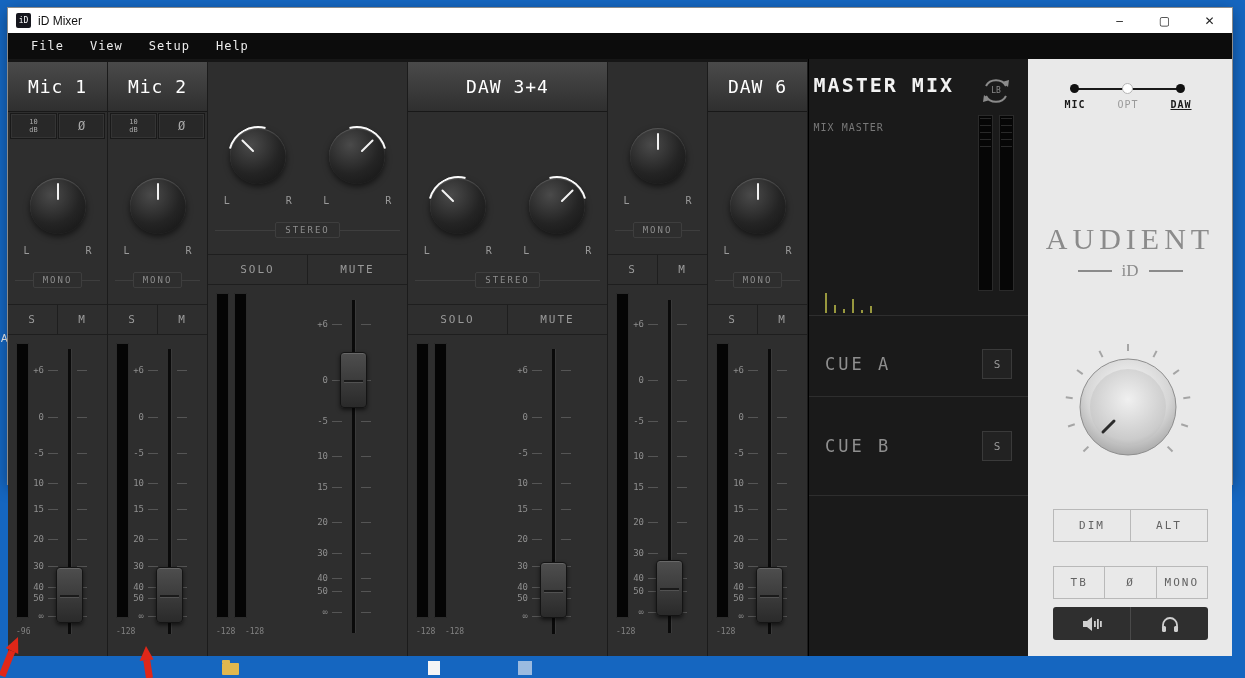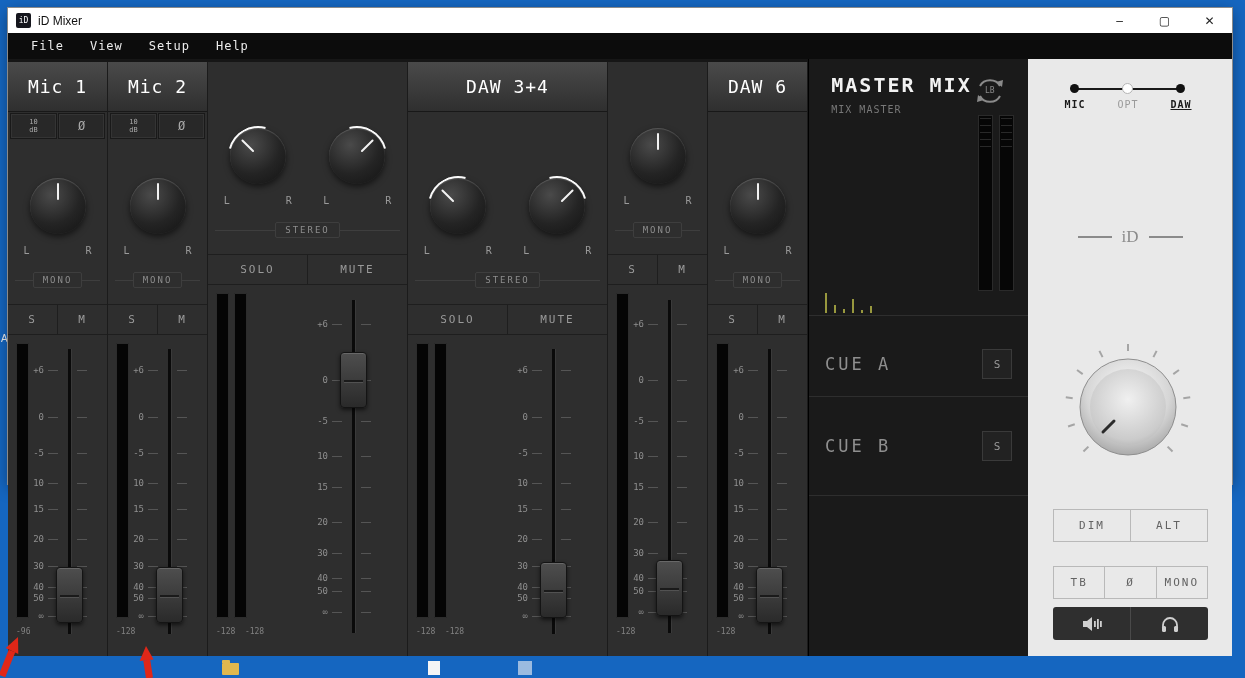--- a/index.html
+++ b/index.html
@@ -55,23 +55,23 @@
   .stereo .slabel { width:15px; }
   .tick { position:absolute; top:0; height:1px; background:#555; width:10px; display:block; }
   .tick.t1 { left:19px; } .tick.t2 { left:48px; }
   .track { position:absolute; left:39px; top:2%; bottom:2%; width:3px; background:#0a0a0a; box-shadow:1px 0 0 #3a3a3a; }
   .cap { position:absolute; left:27px; width:27px; height:56px; border-radius:4px; background:linear-gradient(#4e4e4e,#2a2a2a); border:1px solid #141414; box-shadow:0 2px 4px rgba(0,0,0,.6), inset 0 1px 0 rgba(255,255,255,.15); }
   .cap::after { content:""; position:absolute; left:3px; right:3px; top:50%; height:2px; background:#1a1a1a; box-shadow:0 1px 0 rgba(255,255,255,.12); }
   .readout { position:absolute; bottom:20px; left:8px; font-size:8px; color:#828282; white-space:pre; }
 
   
   .master { width:220px; flex:none; position:relative; background:#1a1a1a; border-left:1px solid #000; }
-  .master-head { display:flex; justify-content:center; padding:14px 14px 0 16px; }
+  .master-head { display:flex; justify-content:flex-end; padding:14px 14px 0 16px;gap:24px; }
   .m-title { font-size:20px; letter-spacing:2px; color:#f2f2f2; font-weight:bold; white-space:nowrap; }
-  .m-sub { font-size:10px; color:#787878; letter-spacing:1px; margin-top:7px; }
+  .m-sub { font-size:10px; color:#787878; letter-spacing:1px; margin-top:25px; }
   .lb { position:relative; width:36px; height:36px; flex:none; }
   .lb-label { position:absolute; left:0; right:0; top:13px; text-align:center; font-size:8px; color:#8a8a8a; }
   .m-meters { position:absolute; top:56px; right:14px; display:flex; gap:6px; height:176px; }
   .m-meter { position:relative; width:15px; background:#060606; border:1px solid #2a2a2a; }
   .m-meter::before { content:""; position:absolute; left:1px; right:1px; top:2px; height:34px; background:repeating-linear-gradient(to bottom, rgba(255,255,255,.14) 0 1px, transparent 1px 7px); }
   .mini-ticks { position:absolute; top:232px; left:16px; display:flex; align-items:flex-end; gap:7px; height:22px; }
   .mini-ticks i { width:2px; background:#98983e; display:block; }
   .cue { position:absolute; left:0; right:0; height:97px; border-top:1px solid #2e2e2e; display:flex; align-items:center; justify-content:space-between; padding:0 16px; }
   .cue.cue-a { top:256px; } .cue.cue-b { top:337px; height:100px; border-bottom:1px solid #2e2e2e; }
   .cue-name { color:#8f8f8f; font-size:17px; letter-spacing:3px; }
@@ -734,20 +734,21 @@
       <div class="monitor">
         <div class="src-line"></div>
         <span class="dot filled d0"></span>
         <span class="dot hollow d1"></span>
         <span class="dot filled d2"></span>
         <span class="src-label s0">MIC</span>
         <span class="src-label s1">OPT</span>
         <span class="src-label s2">DAW</span>
 
         <div class="brand">
+          <div class="brand-name">AUDIENT</div>
           <div class="brand-sub">
             <span class="bline"></span>
             <span class="btxt">iD</span>
             <span class="bline"></span>
           </div>
         </div>
 
         <div class="big-knob">
           <svg width="130" height="130" viewBox="0 0 130 130">
             <defs>

